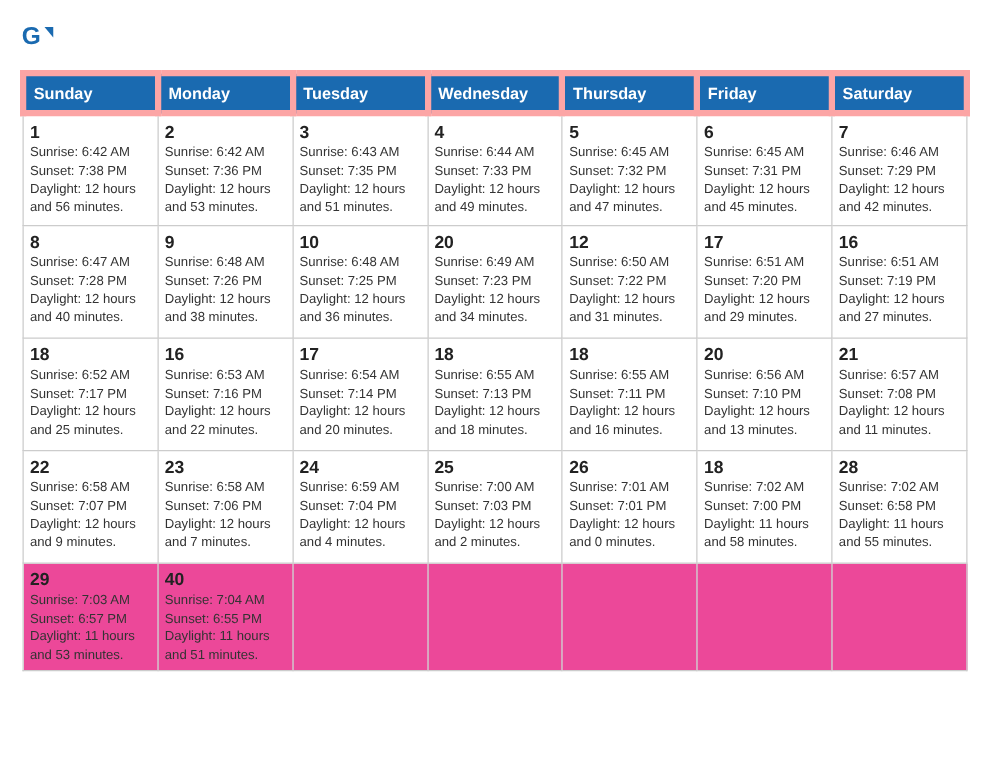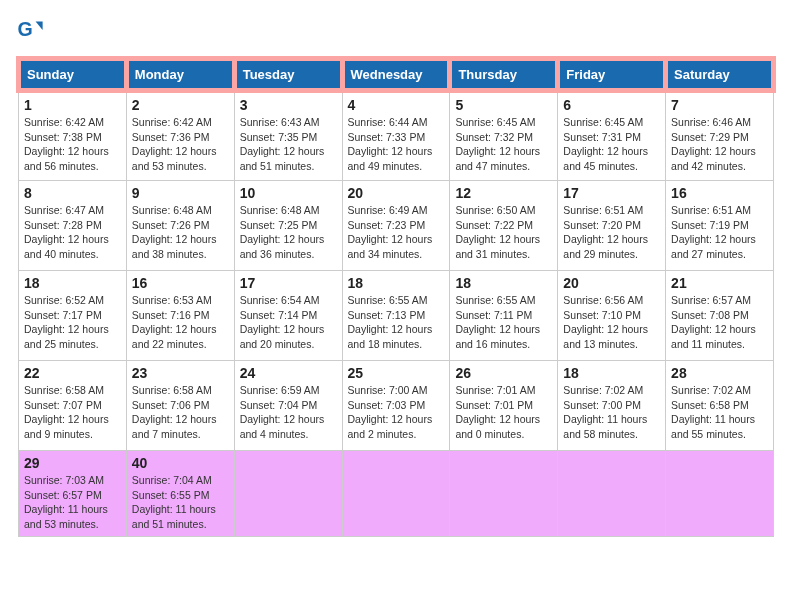--- a/index.html
+++ b/index.html
@@ -64,21 +64,21 @@
     }
     .calendar td {
       border: 1px solid #ccc;
       vertical-align: top;
       padding: 4px 5px;
       width: 108px;
       height: 90px;
       background: #fff;
     }
     .calendar tr:last-child td {
-      background: #f0abfc;
+      background: #ec4899;
     }
     .day-num {
       font-size: 14px;
       font-weight: bold;
       color: #222;
       display: block;
       margin-bottom: 2px;
     }
     .day-info {
       color: #333;

